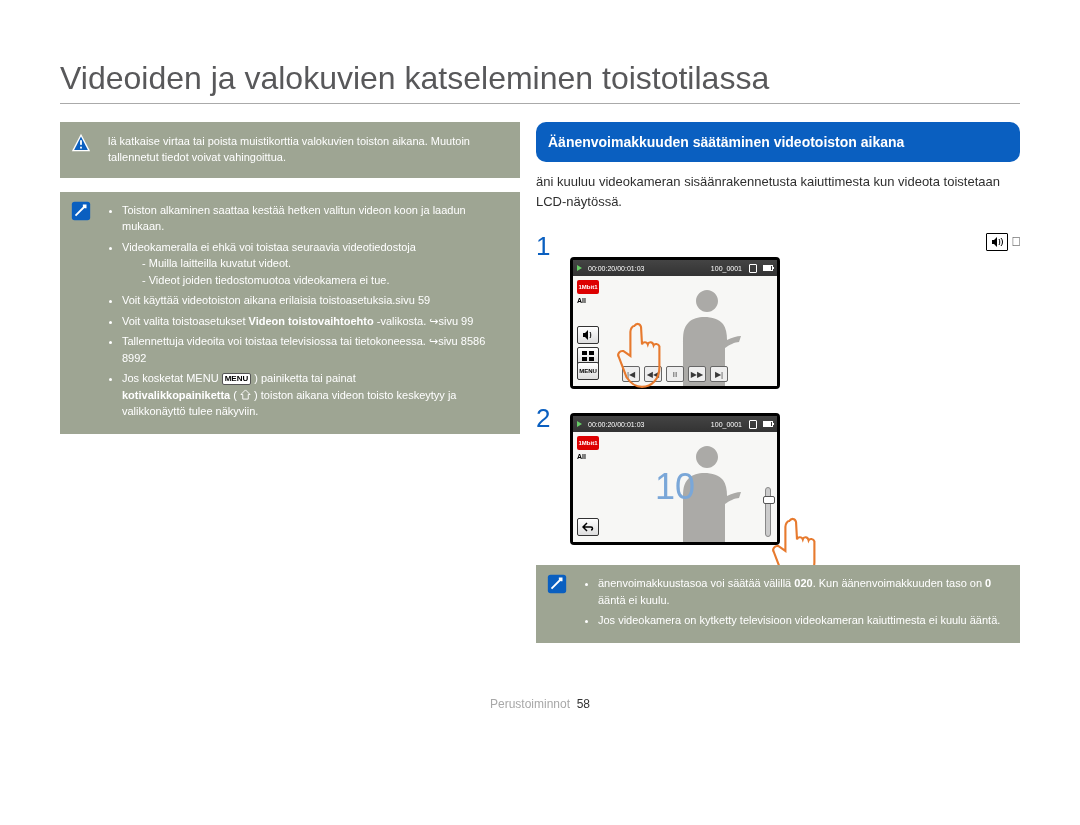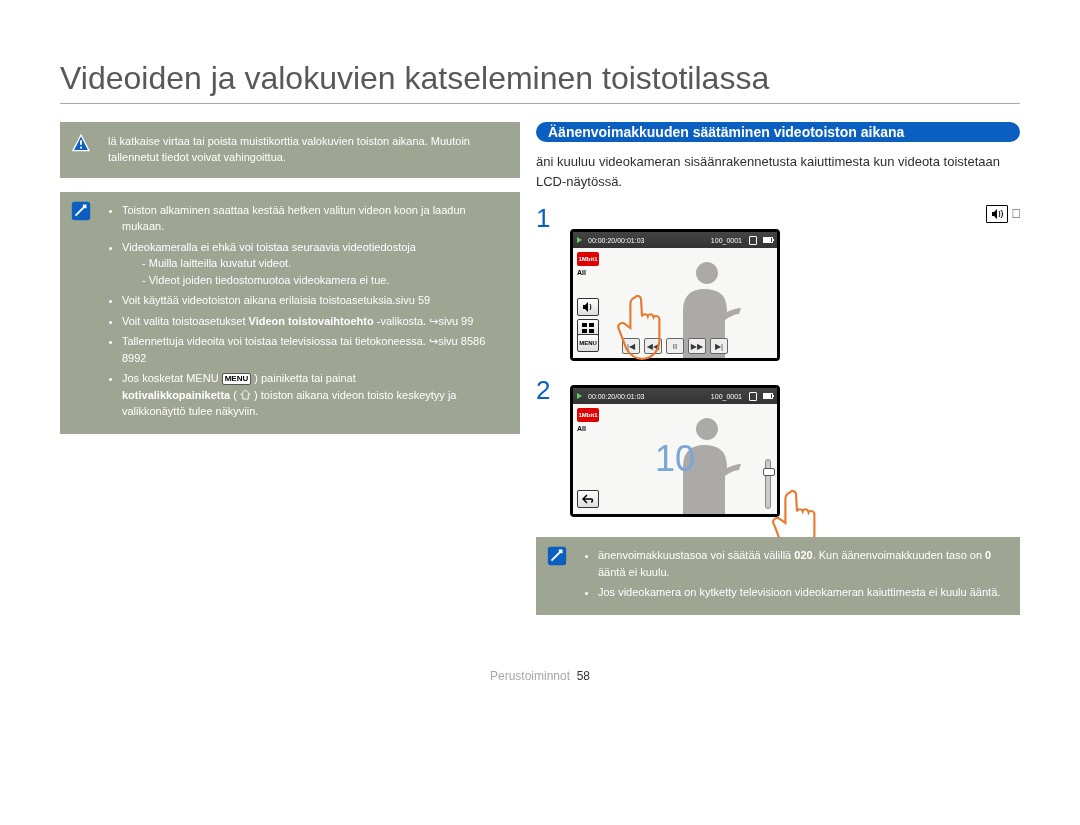--- a/index.html
+++ b/index.html
@@ -16,22 +16,22 @@
   .warn-box { background: #9ea593; color: #fff; padding: 12px 14px 12px 48px; position: relative; font-size: 11px; line-height: 1.45; margin-bottom: 14px; }
   .warn-icon { position:absolute; left:10px; top:10px; width:22px; height:22px; }
   .warn-icon svg { width:22px; height:22px; }
   .info-box { background: #9ea593; color: #fff; padding: 10px 14px 10px 48px; position: relative; font-size: 11px; line-height: 1.5; margin-bottom: 14px; }
   .info-icon { position:absolute; left:10px; top:8px; width:22px; height:22px; }
   ul { margin: 0; padding-left: 14px; }
   li { margin-bottom: 4px; }
   .sub { margin-left: 20px; }
   .menu-badge { display:inline-block; background:#fff; color:#000; border:1px solid #555; border-radius:2px; font-size:8px; padding:0 2px; line-height:10px; vertical-align:1px; font-weight:bold;}
   .home-icon-inline { display:inline-block; width:11px; height:11px; vertical-align:-1px; }
-  .section-pill { background:#0a5fc0; color:#fff; font-size:14px; border-radius:10px; padding:2px 12px; margin-bottom:10px; display:inline-block; width:100%; font-weight:bold;}
-  .intro-text { font-size:13px; color:#2f2f2f; line-height:1.5; margin-bottom:14px;}
+  .section-pill { background:#0a5fc0; color:#fff; font-size:14px; border-radius:10px; padding:12px 12px; margin-bottom:10px; display:inline-block; width:100%; font-weight:bold;}
+  .intro-text { font-size:13px; color:#2f2f2f; line-height:1.5; margin-bottom:22px;}
   .step { display:flex; gap:12px; margin-bottom:16px; }
   .step-num { font-size:26px; color:#0a5fc0; font-weight:300; width:20px; line-height:1; }
   .step-body { flex:1; position:relative; }
   .step-label { font-size:13px; color:#333; margin-bottom:6px; display:flex; align-items:center; gap:6px;}
   .vol-bracket { margin-left:auto; display:flex; align-items:center; gap:4px;}
   .mini-icon { border:1px solid #000; background:#fff; width:22px; height:18px; display:flex; align-items:center; justify-content:center; font-size:9px; color:#000; border-radius:1px;}
   .lcd { width:210px; border:3px solid #000; background:#fff; border-radius:4px; position:relative; margin-left:2px;}
   .lcd-top { height:16px; background:linear-gradient(#444,#333); color:#fff; font-size:7px; display:flex; align-items:center; padding:0 4px; gap:4px;}
   .play-tri { width:0;height:0;border-left:5px solid #6c6; border-top:3px solid transparent; border-bottom:3px solid transparent; margin-right:2px;}
   .lcd-top .time { font-size:7px; }

